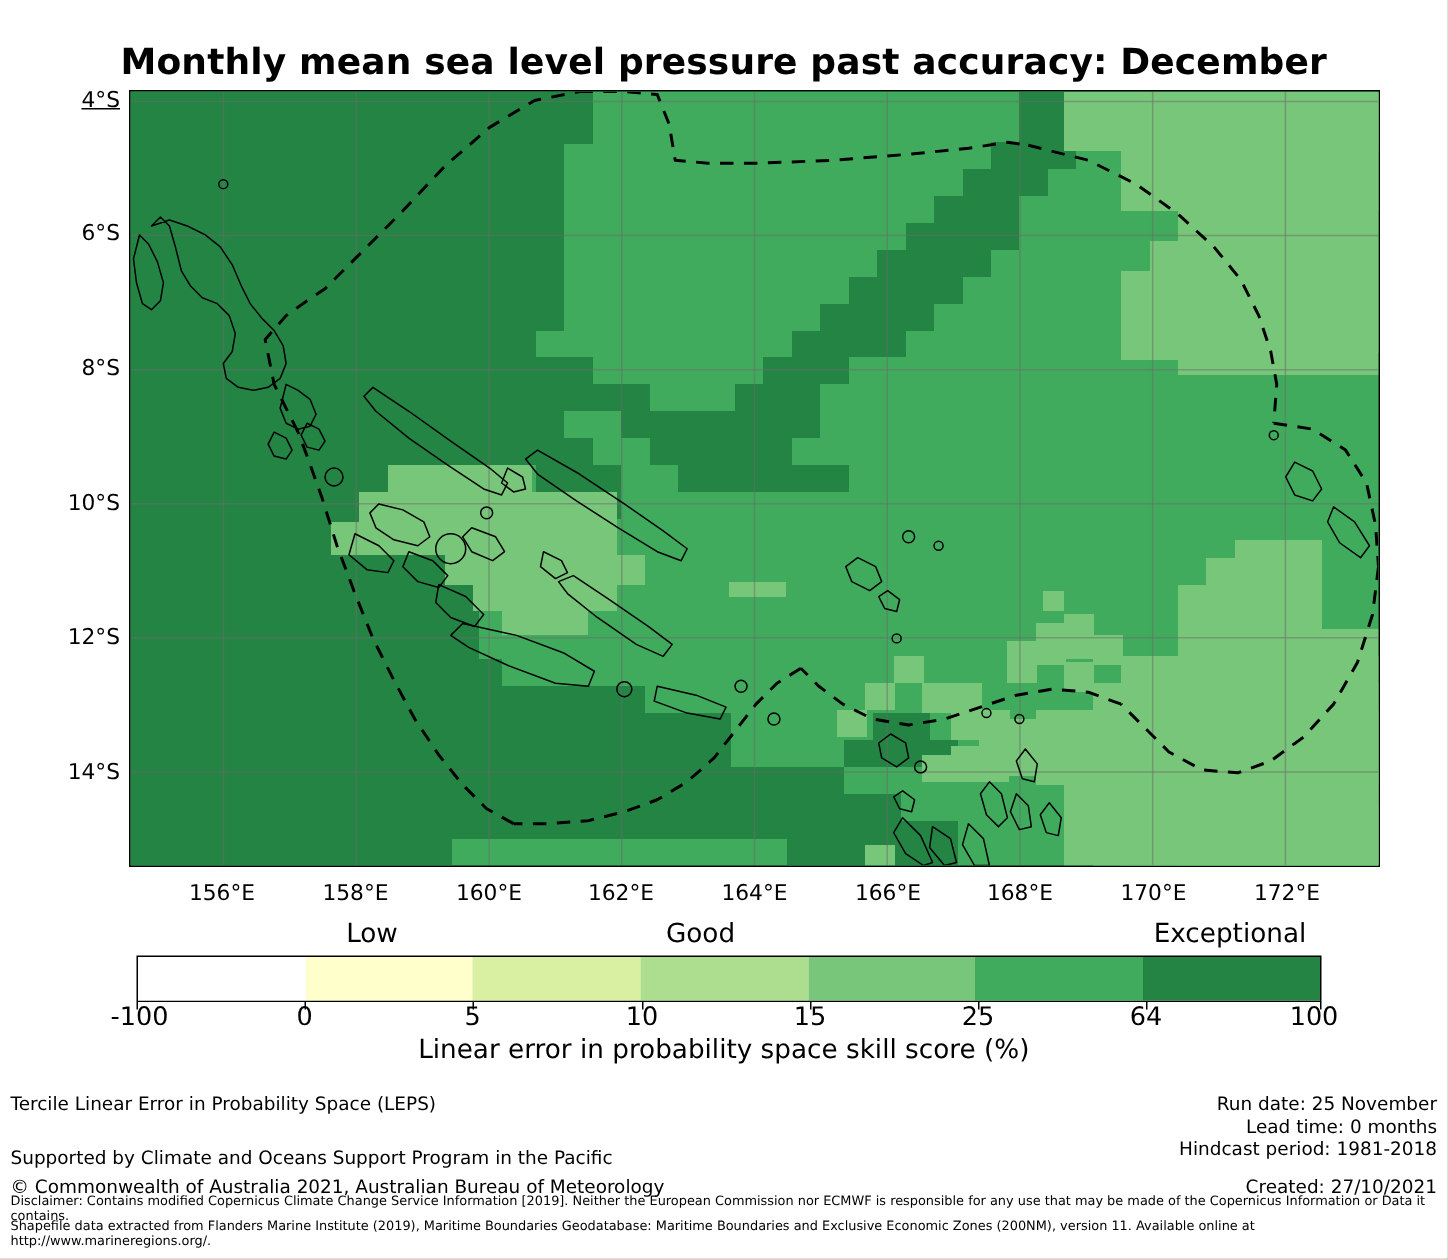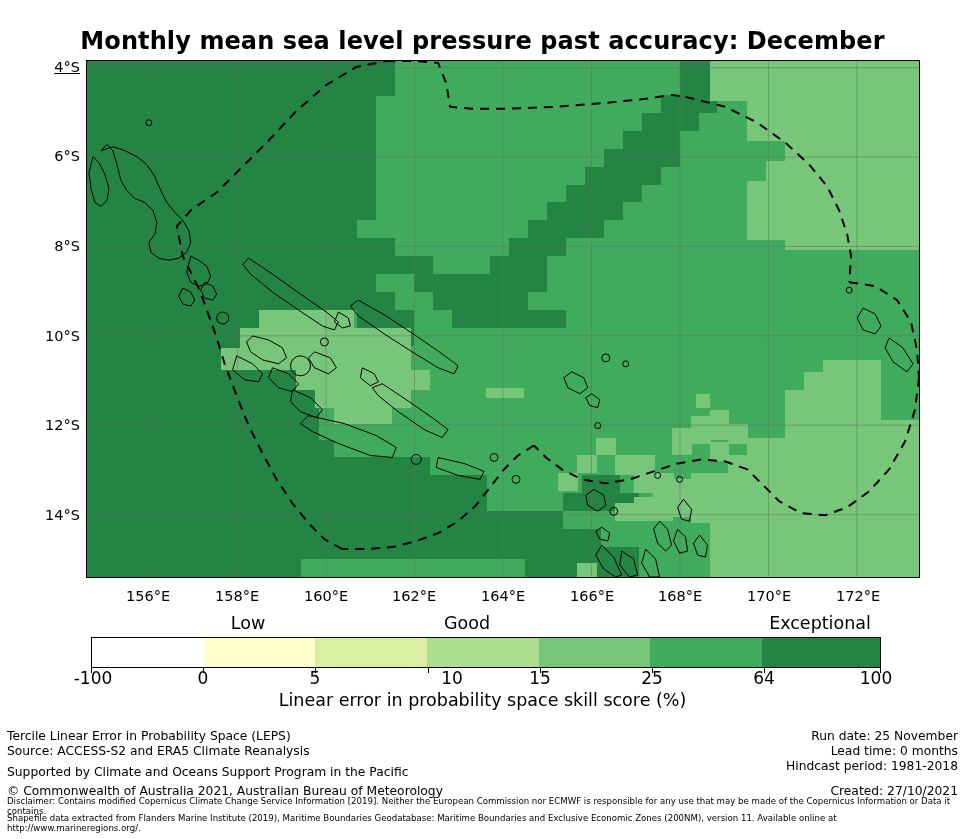--- a/index.html
+++ b/index.html
@@ -298,31 +298,30 @@
   <div class="cb-tick" style="left:337px;"></div>
   <div class="cb-tick" style="left:449px;"></div>
   <div class="cb-tick" style="left:561px;"></div>
   <div class="cb-tick" style="left:673px;"></div>
   <div class="cb-tick" style="left:789px;"></div>
 </div>
 
 <div class="cb-tick-label" style="left:93px;">-100</div>
 <div class="cb-tick-label" style="left:203px;">0</div>
 <div class="cb-tick-label" style="left:315px;">5</div>
-<div class="cb-tick-label" style="left:452px;text-align:right;">10</div>
+<div class="cb-tick-label" style="left:428px;text-align:right;">10</div>
 <div class="cb-tick-label" style="left:540px;">15</div>
 <div class="cb-tick-label" style="left:652px;">25</div>
 <div class="cb-tick-label" style="left:764px;">64</div>
 <div class="cb-tick-label" style="left:876px;">100</div>
 
 <div id="cbar-axis-label">Linear error in probability space skill score (%)</div>
 
 <div id="footer-left">
   <div>Tercile Linear Error in Probability Space (LEPS)</div>
-  <div>Source: ACCESS-S2 and ERA5 Climate Reanalysis</div>
 </div>
 
 <div id="footer-right">
   <div>Run date: 25 November</div>
   <div>Lead time: 0 months</div>
   <div>Hindcast period: 1981-2018</div>
 </div>
 
 <div id="footer-support">Supported by Climate and Oceans Support Program in the Pacific</div>
 <div id="footer-copy">© Commonwealth of Australia 2021, Australian Bureau of Meteorology</div>

